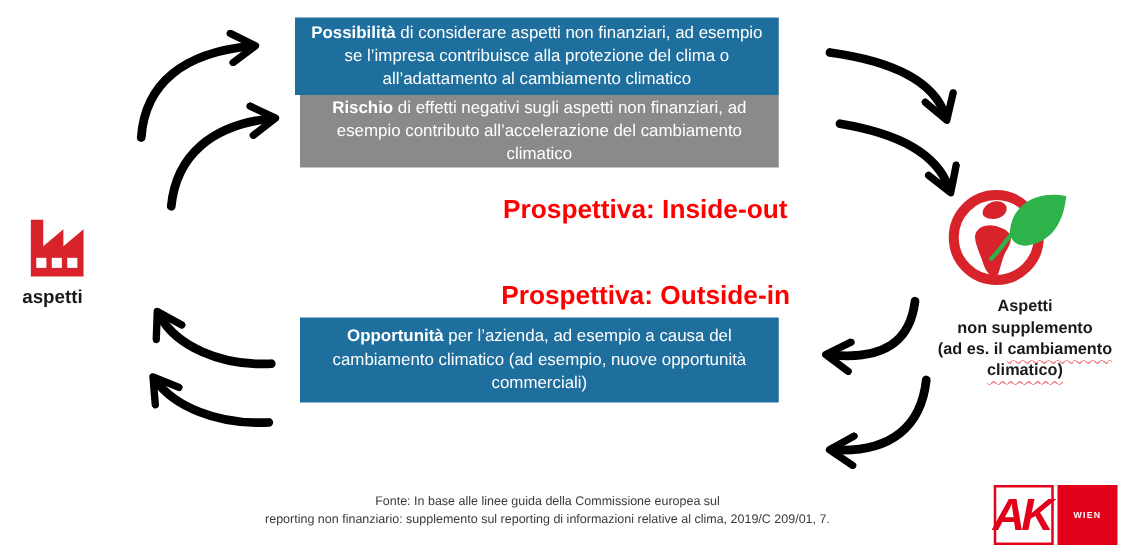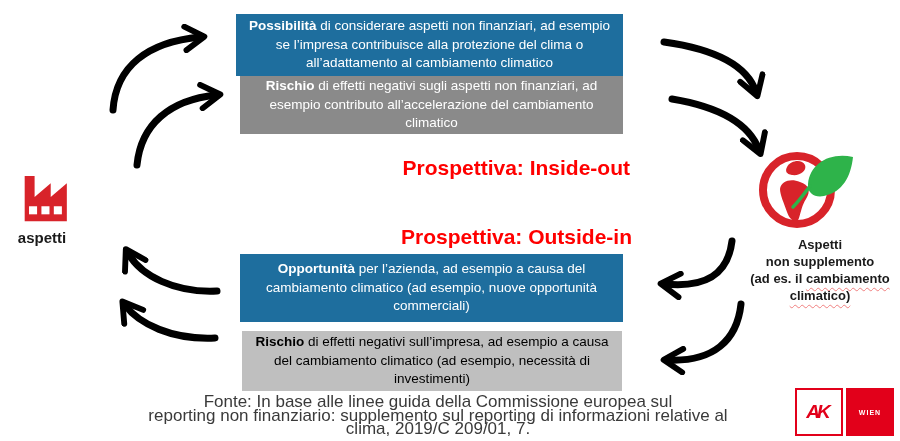--- a/index.html
+++ b/index.html
@@ -36,27 +36,27 @@
   }
   .globe{position:absolute;left:755px;top:149px;width:102px;height:84px;}
   .aspetti{
     position:absolute;left:726px;top:236px;width:188px;text-align:center;
     font-size:13px;font-weight:bold;line-height:17px;color:#1a1a1a;
   }
   .u{text-underline-offset:2px;text-decoration-thickness:1.5px;text-align:right;}
   .wavy{text-decoration:underline wavy #f08080;text-decoration-thickness:1px;text-underline-offset:3.5px;}
   .footer{
     position:absolute;left:138px;top:395px;width:600px;text-align:center;
-    font-size:17px;line-height:13.5px;color:var(--footer-gray);
+    font-size:10px;line-height:13.5px;color:var(--footer-gray);
   }
   .logo{position:absolute;left:795px;top:388px;display:flex;gap:3px;}
   .logo-ak{
     width:48px;height:48px;box-sizing:border-box;background:#fff;border:2.5px solid var(--logo-red);
     color:var(--logo-red);display:flex;align-items:center;justify-content:center;
-    font-weight:bold;font-style:italic;font-size:19px;letter-spacing:-3px;padding-right:4px;
+    font-weight:bold;font-style:italic;font-size:36px;letter-spacing:-3px;padding-right:4px;
   }
   .logo-wien{
     width:48px;height:48px;background:var(--logo-red);color:#fff;display:flex;
     align-items:center;justify-content:center;font-size:7px;font-weight:bold;letter-spacing:1px;
   }
 </style>
 </head>
 <body>
 
 <div class="canvas">
@@ -82,23 +82,20 @@
   </div>
   <div class="box b2">
     <div><b>Rischio</b><span> di effetti negativi sugli aspetti non finanziari, ad esempio contributo all’accelerazione del cambiamento climatico</span></div>
   </div>
 
   <div class="heading h-inside">Prospettiva: Inside-out</div>
   <div class="heading h-outside">Prospettiva: Outside-in</div>
 
   <div class="box b3">
     <div><b>Opportunità</b><span> per l’azienda, ad esempio a causa del cambiamento climatico (ad esempio, nuove opportunità commerciali)</span></div>
-  </div>
-  <div class="box b4">
-    <div><b>Rischio</b><span> di effetti negativi sull’impresa, ad esempio a causa del cambiamento climatico (ad esempio, necessità di investimenti)</span></div>
   </div>
 
   <svg class="factory" viewBox="0 0 100 100" xmlns="http://www.w3.org/2000/svg">
     <polygon points="14,97 14,24 30,24 30,58 56,36 56,58 82,36 82,97" fill="var(--icon-red)"></polygon>
     <rect x="21" y="73" width="13" height="13" fill="#fff"></rect>
     <rect x="41" y="73" width="13" height="13" fill="#fff"></rect>
     <rect x="61" y="73" width="13" height="13" fill="#fff"></rect>
   </svg>
   <div class="impresa">aspetti</div>
 

